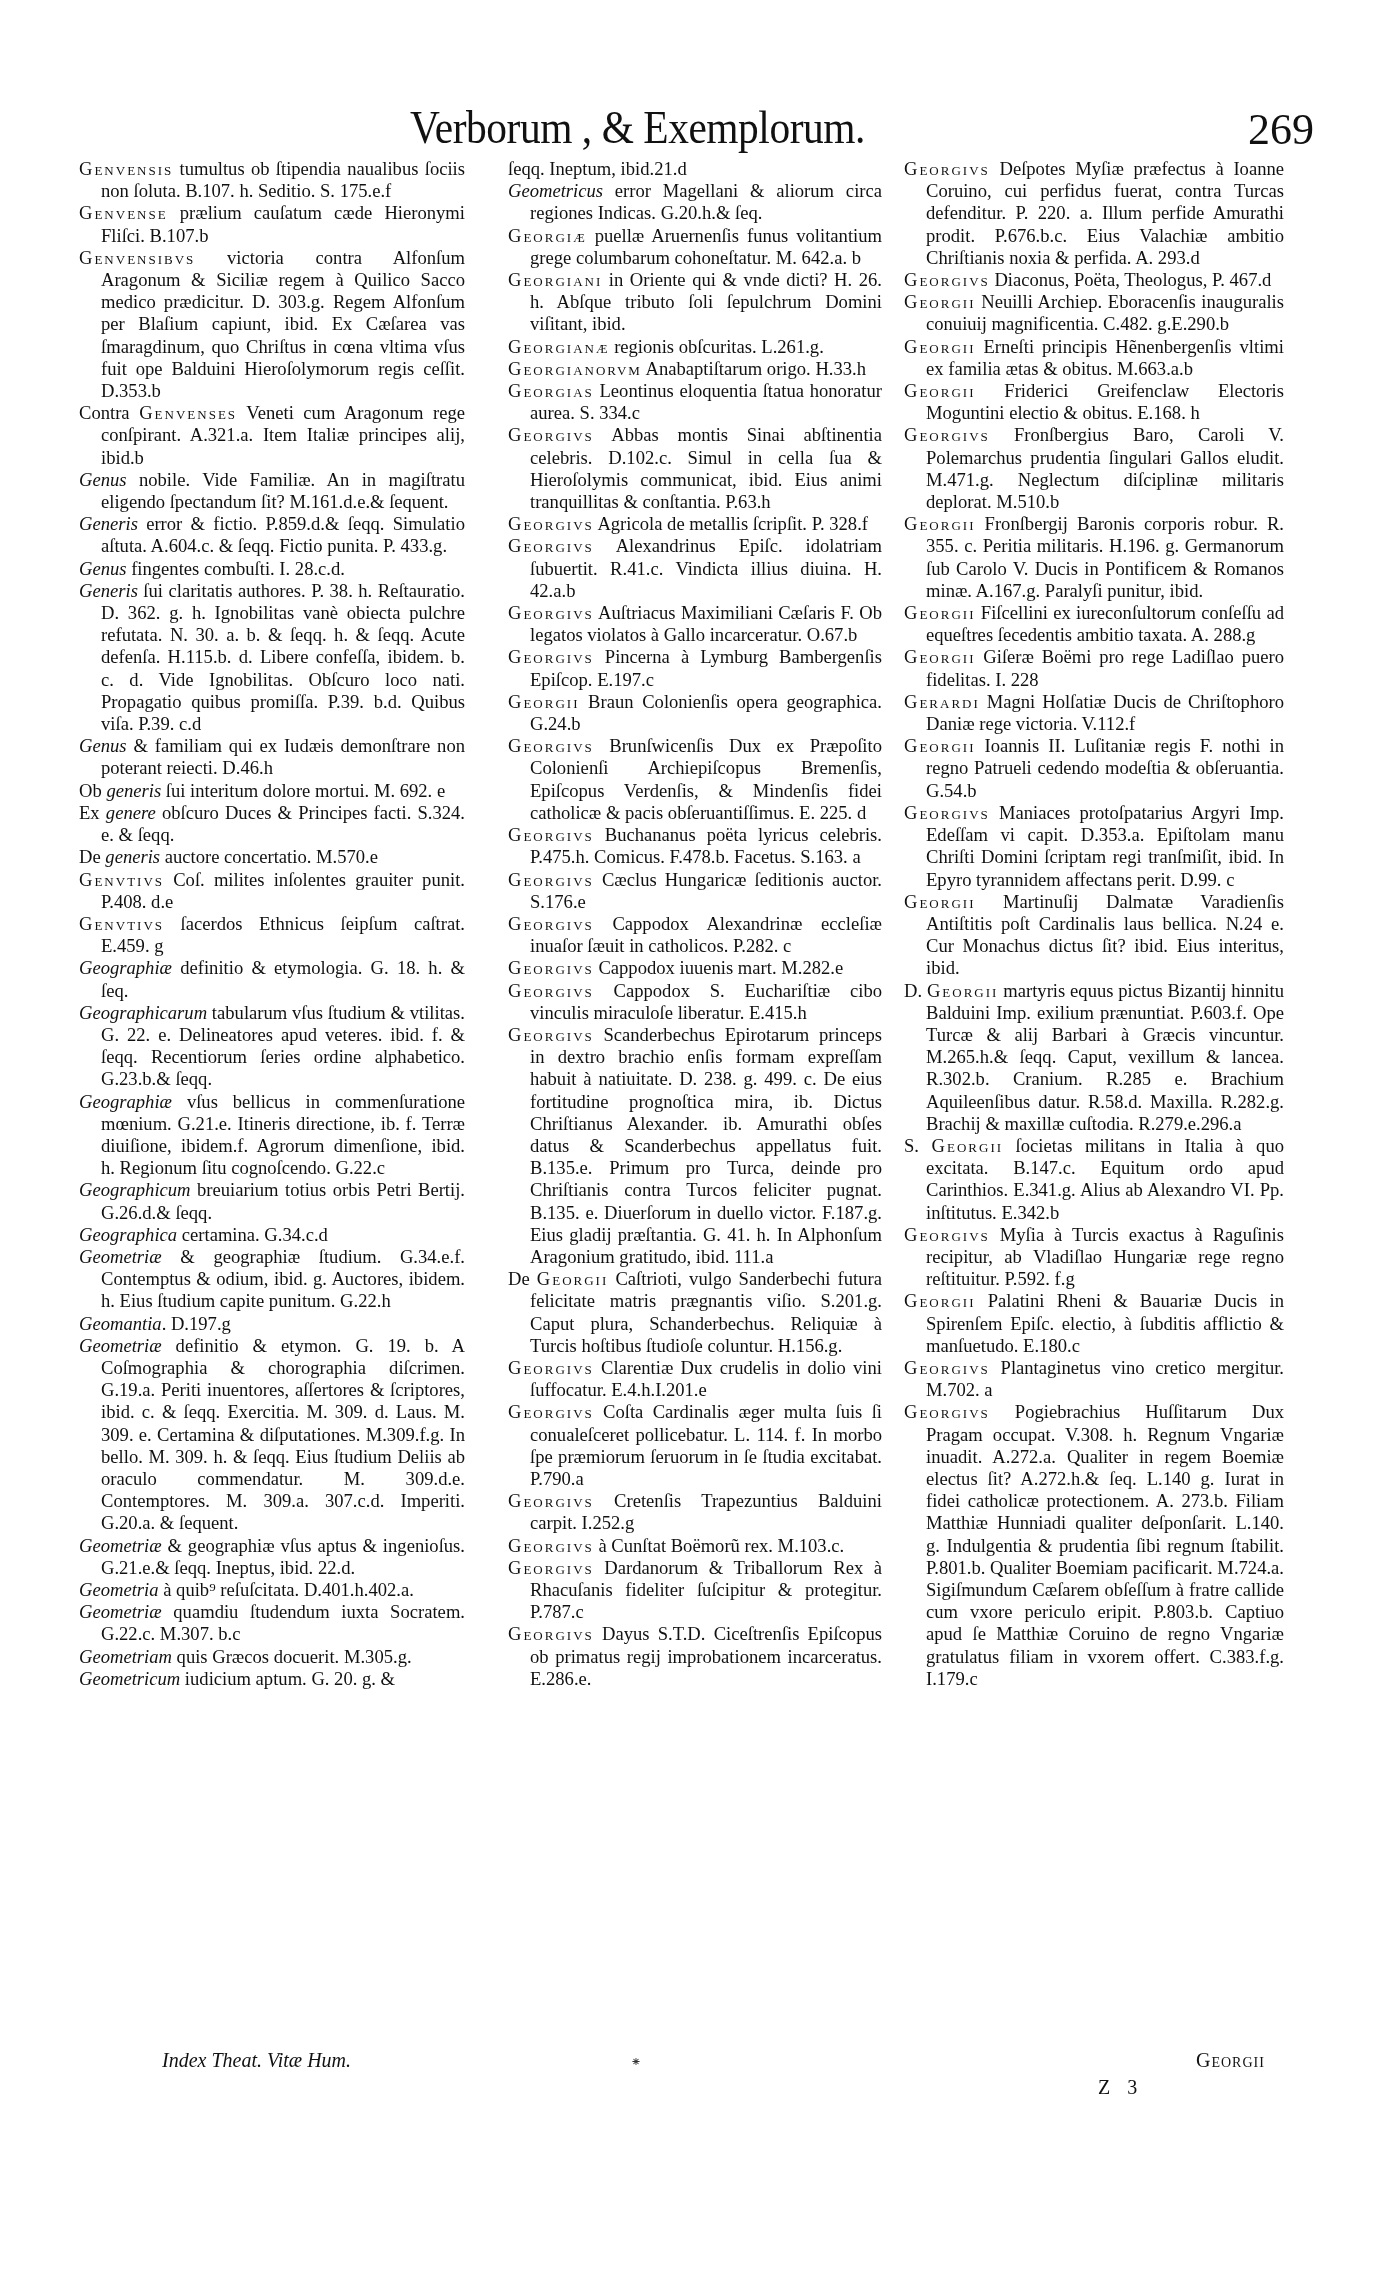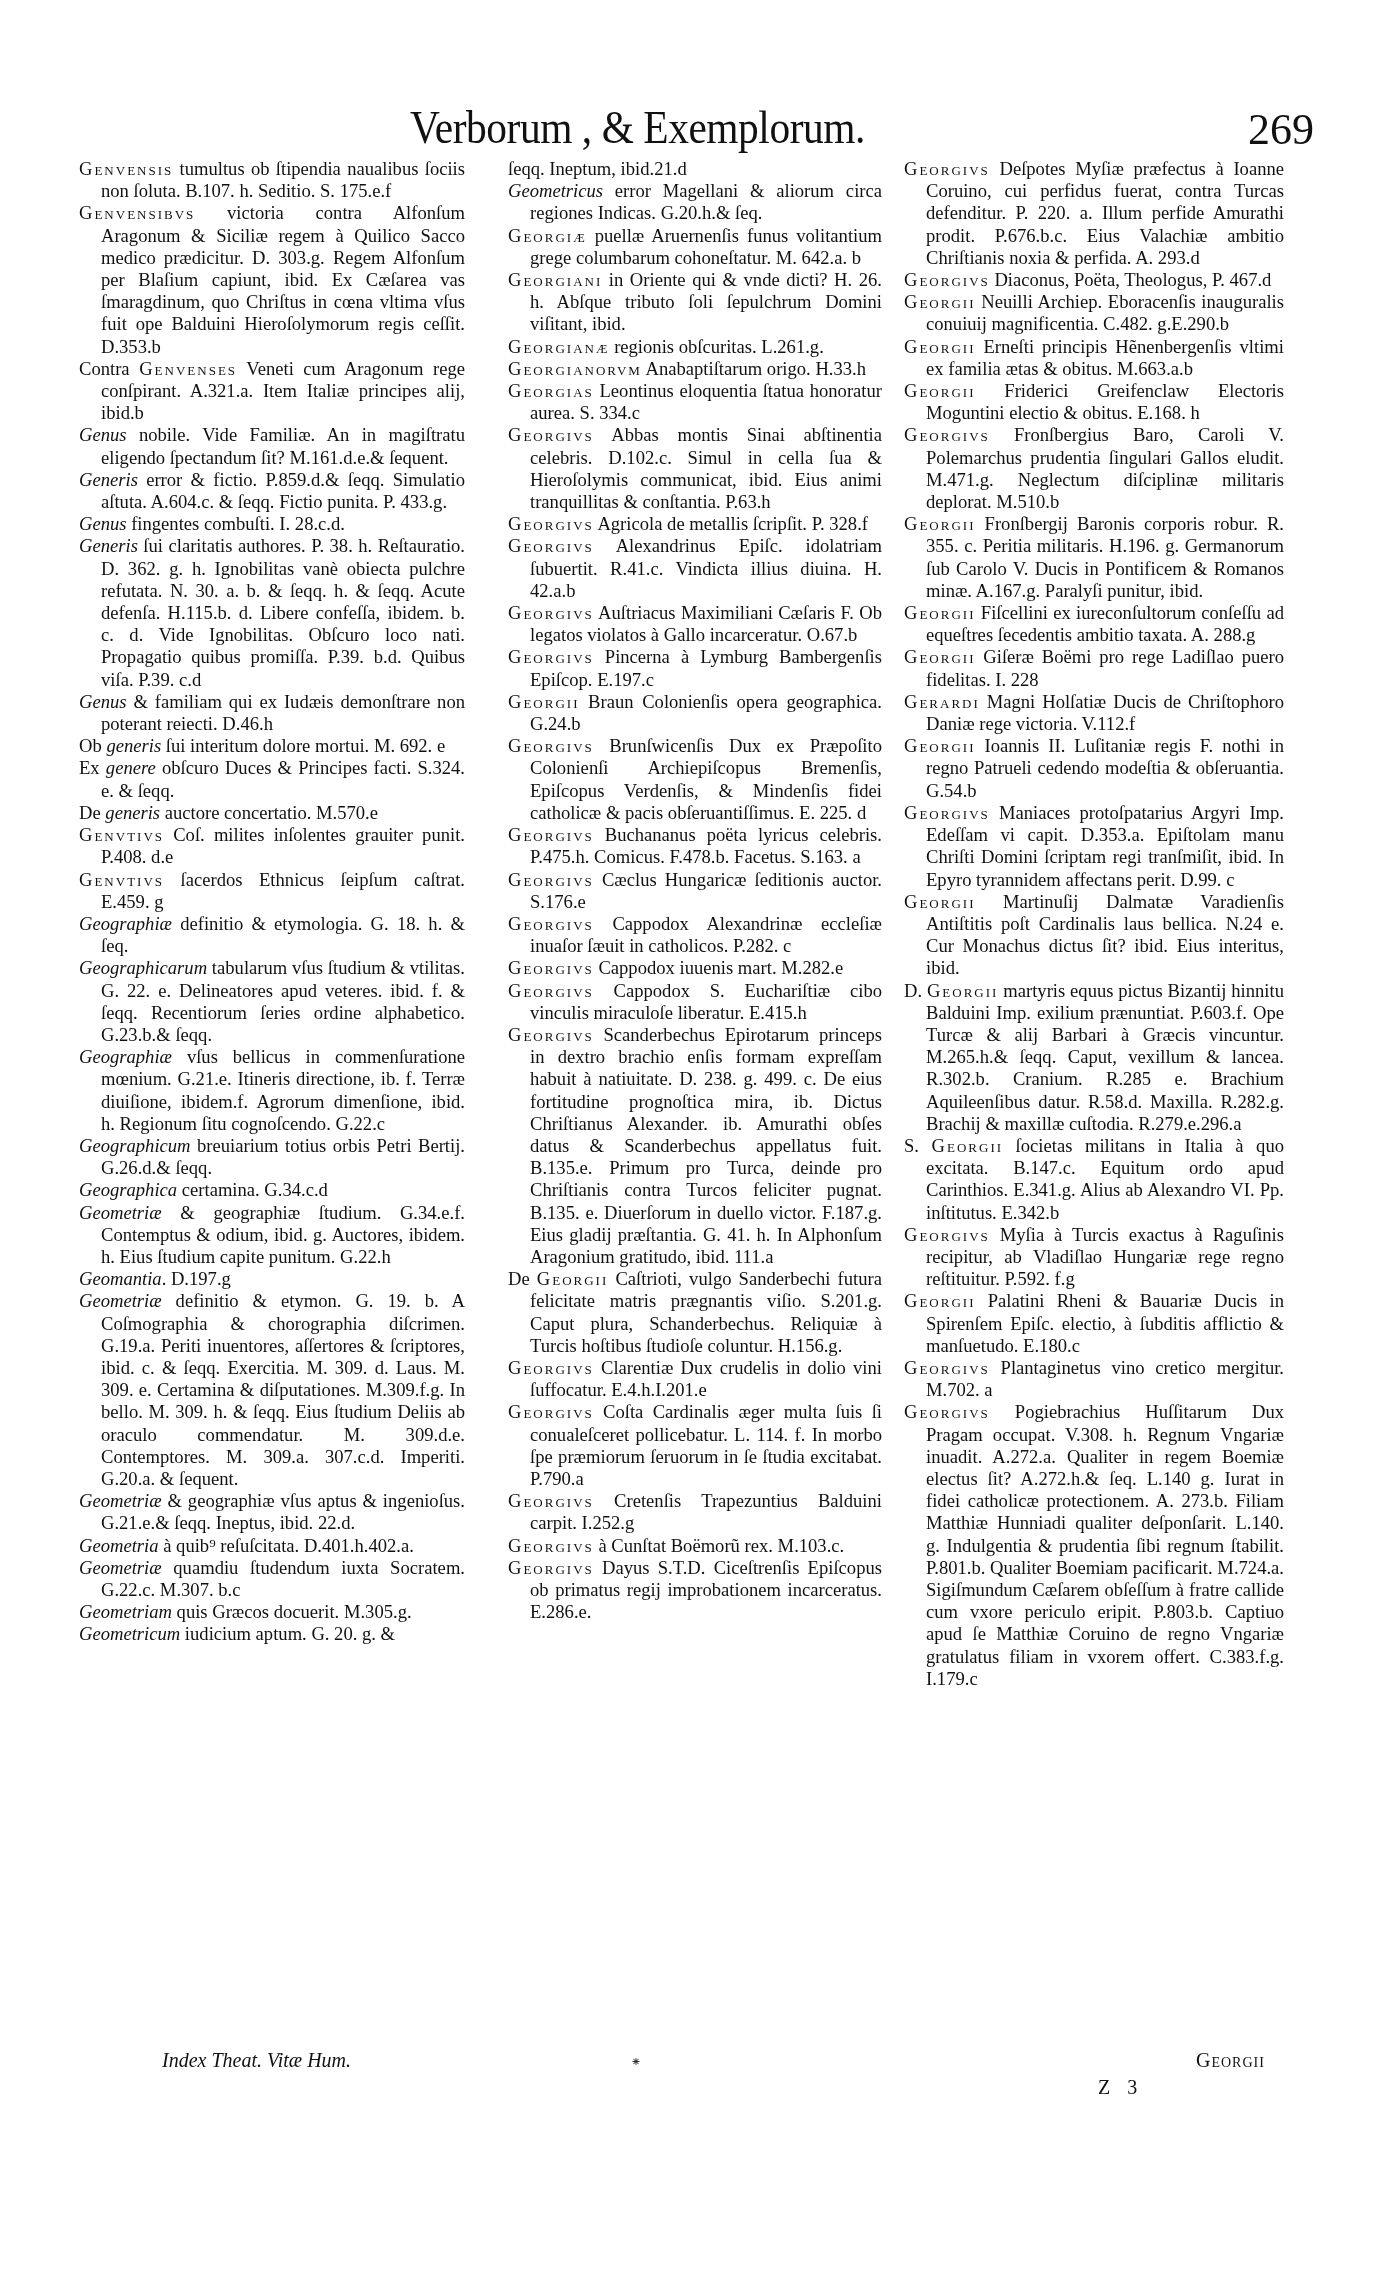--- a/index.html
+++ b/index.html
@@ -29,20 +29,21 @@
 </head>
 <body>
 
 <div class="running-head">
   <div class="running-title">Verborum , &amp; Exemplorum.</div>
   <div class="page-number">269</div>
 </div>
 
 <div class="column col1">
     <p class="entry"><span class="head">Genvensis</span><span class="body"> tumultus ob ſtipendia naualibus ſociis non ſoluta. B.107. h. Seditio. S. 175.e.f</span></p>
+    <p class="entry"><span class="head">Genvense</span><span class="body"> prælium cauſatum cæde Hieronymi Fliſci. B.107.b</span></p>
     <p class="entry"><span class="head">Genvensibvs</span><span class="body"> victoria contra Alfonſum Aragonum &amp; Siciliæ regem à Quilico Sacco medico prædicitur. D. 303.g. Regem Alfonſum per Blaſium capiunt, ibid. Ex Cæſarea vas ſmaragdinum, quo Chriſtus in cœna vltima vſus fuit ope Balduini Hieroſolymorum regis ceſſit. D.353.b</span></p>
     <p class="entry"><span class="pre">Contra </span><span class="head">Genvenses</span><span class="body"> Veneti cum Aragonum rege conſpirant. A.321.a. Item Italiæ principes alij, ibid.b</span></p>
     <p class="entry"><span class="head it">Genus</span><span class="body"> nobile. Vide Familiæ. An in magiſtratu eligendo ſpectandum ſit? M.161.d.e.&amp; ſequent.</span></p>
     <p class="entry"><span class="head it">Generis</span><span class="body"> error &amp; fictio. P.859.d.&amp; ſeqq. Simulatio aſtuta. A.604.c. &amp; ſeqq. Fictio punita. P. 433.g.</span></p>
     <p class="entry"><span class="head it">Genus</span><span class="body"> fingentes combuſti. I. 28.c.d.</span></p>
     <p class="entry"><span class="head it">Generis</span><span class="body"> ſui claritatis authores. P. 38. h. Reſtauratio. D. 362. g. h. Ignobilitas vanè obiecta pulchre refutata. N. 30. a. b. &amp; ſeqq. h. &amp; ſeqq. Acute defenſa. H.115.b. d. Libere confeſſa, ibidem. b. c. d. Vide Ignobilitas. Obſcuro loco nati. Propagatio quibus promiſſa. P.39. b.d. Quibus viſa. P.39. c.d</span></p>
     <p class="entry"><span class="head it">Genus</span><span class="body"> &amp; familiam qui ex Iudæis demonſtrare non poterant reiecti. D.46.h</span></p>
     <p class="entry"><span class="pre">Ob </span><span class="head it">generis</span><span class="body"> ſui interitum dolore mortui. M. 692. e</span></p>
     <p class="entry"><span class="pre">Ex </span><span class="head it">genere</span><span class="body"> obſcuro Duces &amp; Principes facti. S.324. e. &amp; ſeqq.</span></p>
     <p class="entry"><span class="pre">De </span><span class="head it">generis</span><span class="body"> auctore concertatio. M.570.e</span></p>
@@ -81,20 +82,21 @@
     <p class="entry"><span class="head">Georgivs</span><span class="body"> Cæclus Hungaricæ ſeditionis auctor. S.176.e</span></p>
     <p class="entry"><span class="head">Georgivs</span><span class="body"> Cappodox Alexandrinæ eccleſiæ inuaſor ſæuit in catholicos. P.282. c</span></p>
     <p class="entry"><span class="head">Georgivs</span><span class="body"> Cappodox iuuenis mart. M.282.e</span></p>
     <p class="entry"><span class="head">Georgivs</span><span class="body"> Cappodox S. Euchariſtiæ cibo vinculis miraculoſe liberatur. E.415.h</span></p>
     <p class="entry"><span class="head">Georgivs</span><span class="body"> Scanderbechus Epirotarum princeps in dextro brachio enſis formam expreſſam habuit à natiuitate. D. 238. g. 499. c. De eius fortitudine prognoſtica mira, ib. Dictus Chriſtianus Alexander. ib. Amurathi obſes datus &amp; Scanderbechus appellatus fuit. B.135.e. Primum pro Turca, deinde pro Chriſtianis contra Turcos feliciter pugnat. B.135. e. Diuerſorum in duello victor. F.187.g. Eius gladij præſtantia. G. 41. h. In Alphonſum Aragonium gratitudo, ibid. 111.a</span></p>
     <p class="entry"><span class="pre">De </span><span class="head">Georgii</span><span class="body"> Caſtrioti, vulgo Sanderbechi futura felicitate matris prægnantis viſio. S.201.g. Caput plura, Schanderbechus. Reliquiæ à Turcis hoſtibus ſtudioſe coluntur. H.156.g.</span></p>
     <p class="entry"><span class="head">Georgivs</span><span class="body"> Clarentiæ Dux crudelis in dolio vini ſuffocatur. E.4.h.I.201.e</span></p>
     <p class="entry"><span class="head">Georgivs</span><span class="body"> Coſta Cardinalis æger multa ſuis ſi conualeſceret pollicebatur. L. 114. f. In morbo ſpe præmiorum ſeruorum in ſe ſtudia excitabat. P.790.a</span></p>
     <p class="entry"><span class="head">Georgivs</span><span class="body"> Cretenſis Trapezuntius Balduini carpit. I.252.g</span></p>
     <p class="entry"><span class="head">Georgivs</span><span class="body"> à Cunſtat Boëmorũ rex. M.103.c.</span></p>
+    <p class="entry"><span class="head">Georgivs</span><span class="body"> Dardanorum &amp; Triballorum Rex à Rhacuſanis fideliter ſuſcipitur &amp; protegitur. P.787.c</span></p>
     <p class="entry"><span class="head">Georgivs</span><span class="body"> Dayus S.T.D. Ciceſtrenſis Epiſcopus ob primatus regij improbationem incarceratus. E.286.e.</span></p>
   </div>
 <div class="column col3">
     <p class="entry"><span class="head">Georgivs</span><span class="body"> Deſpotes Myſiæ præfectus à Ioanne Coruino, cui perfidus fuerat, contra Turcas defenditur. P. 220. a. Illum perfide Amurathi prodit. P.676.b.c. Eius Valachiæ ambitio Chriſtianis noxia &amp; perfida. A. 293.d</span></p>
     <p class="entry"><span class="head">Georgivs</span><span class="body"> Diaconus, Poëta, Theologus, P. 467.d</span></p>
     <p class="entry"><span class="head">Georgii</span><span class="body"> Neuilli Archiep. Eboracenſis inauguralis conuiuij magnificentia. C.482. g.E.290.b</span></p>
     <p class="entry"><span class="head">Georgii</span><span class="body"> Erneſti principis Hẽnenbergenſis vltimi ex familia ætas &amp; obitus. M.663.a.b</span></p>
     <p class="entry"><span class="head">Georgii</span><span class="body"> Friderici Greifenclaw Electoris Moguntini electio &amp; obitus. E.168. h</span></p>
     <p class="entry"><span class="head">Georgivs</span><span class="body"> Fronſbergius Baro, Caroli V. Polemarchus prudentia ſingulari Gallos eludit. M.471.g. Neglectum diſciplinæ militaris deplorat. M.510.b</span></p>
     <p class="entry"><span class="head">Georgii</span><span class="body"> Fronſbergij Baronis corporis robur. R. 355. c. Peritia militaris. H.196. g. Germanorum ſub Carolo V. Ducis in Pontificem &amp; Romanos minæ. A.167.g. Paralyſi punitur, ibid.</span></p>

